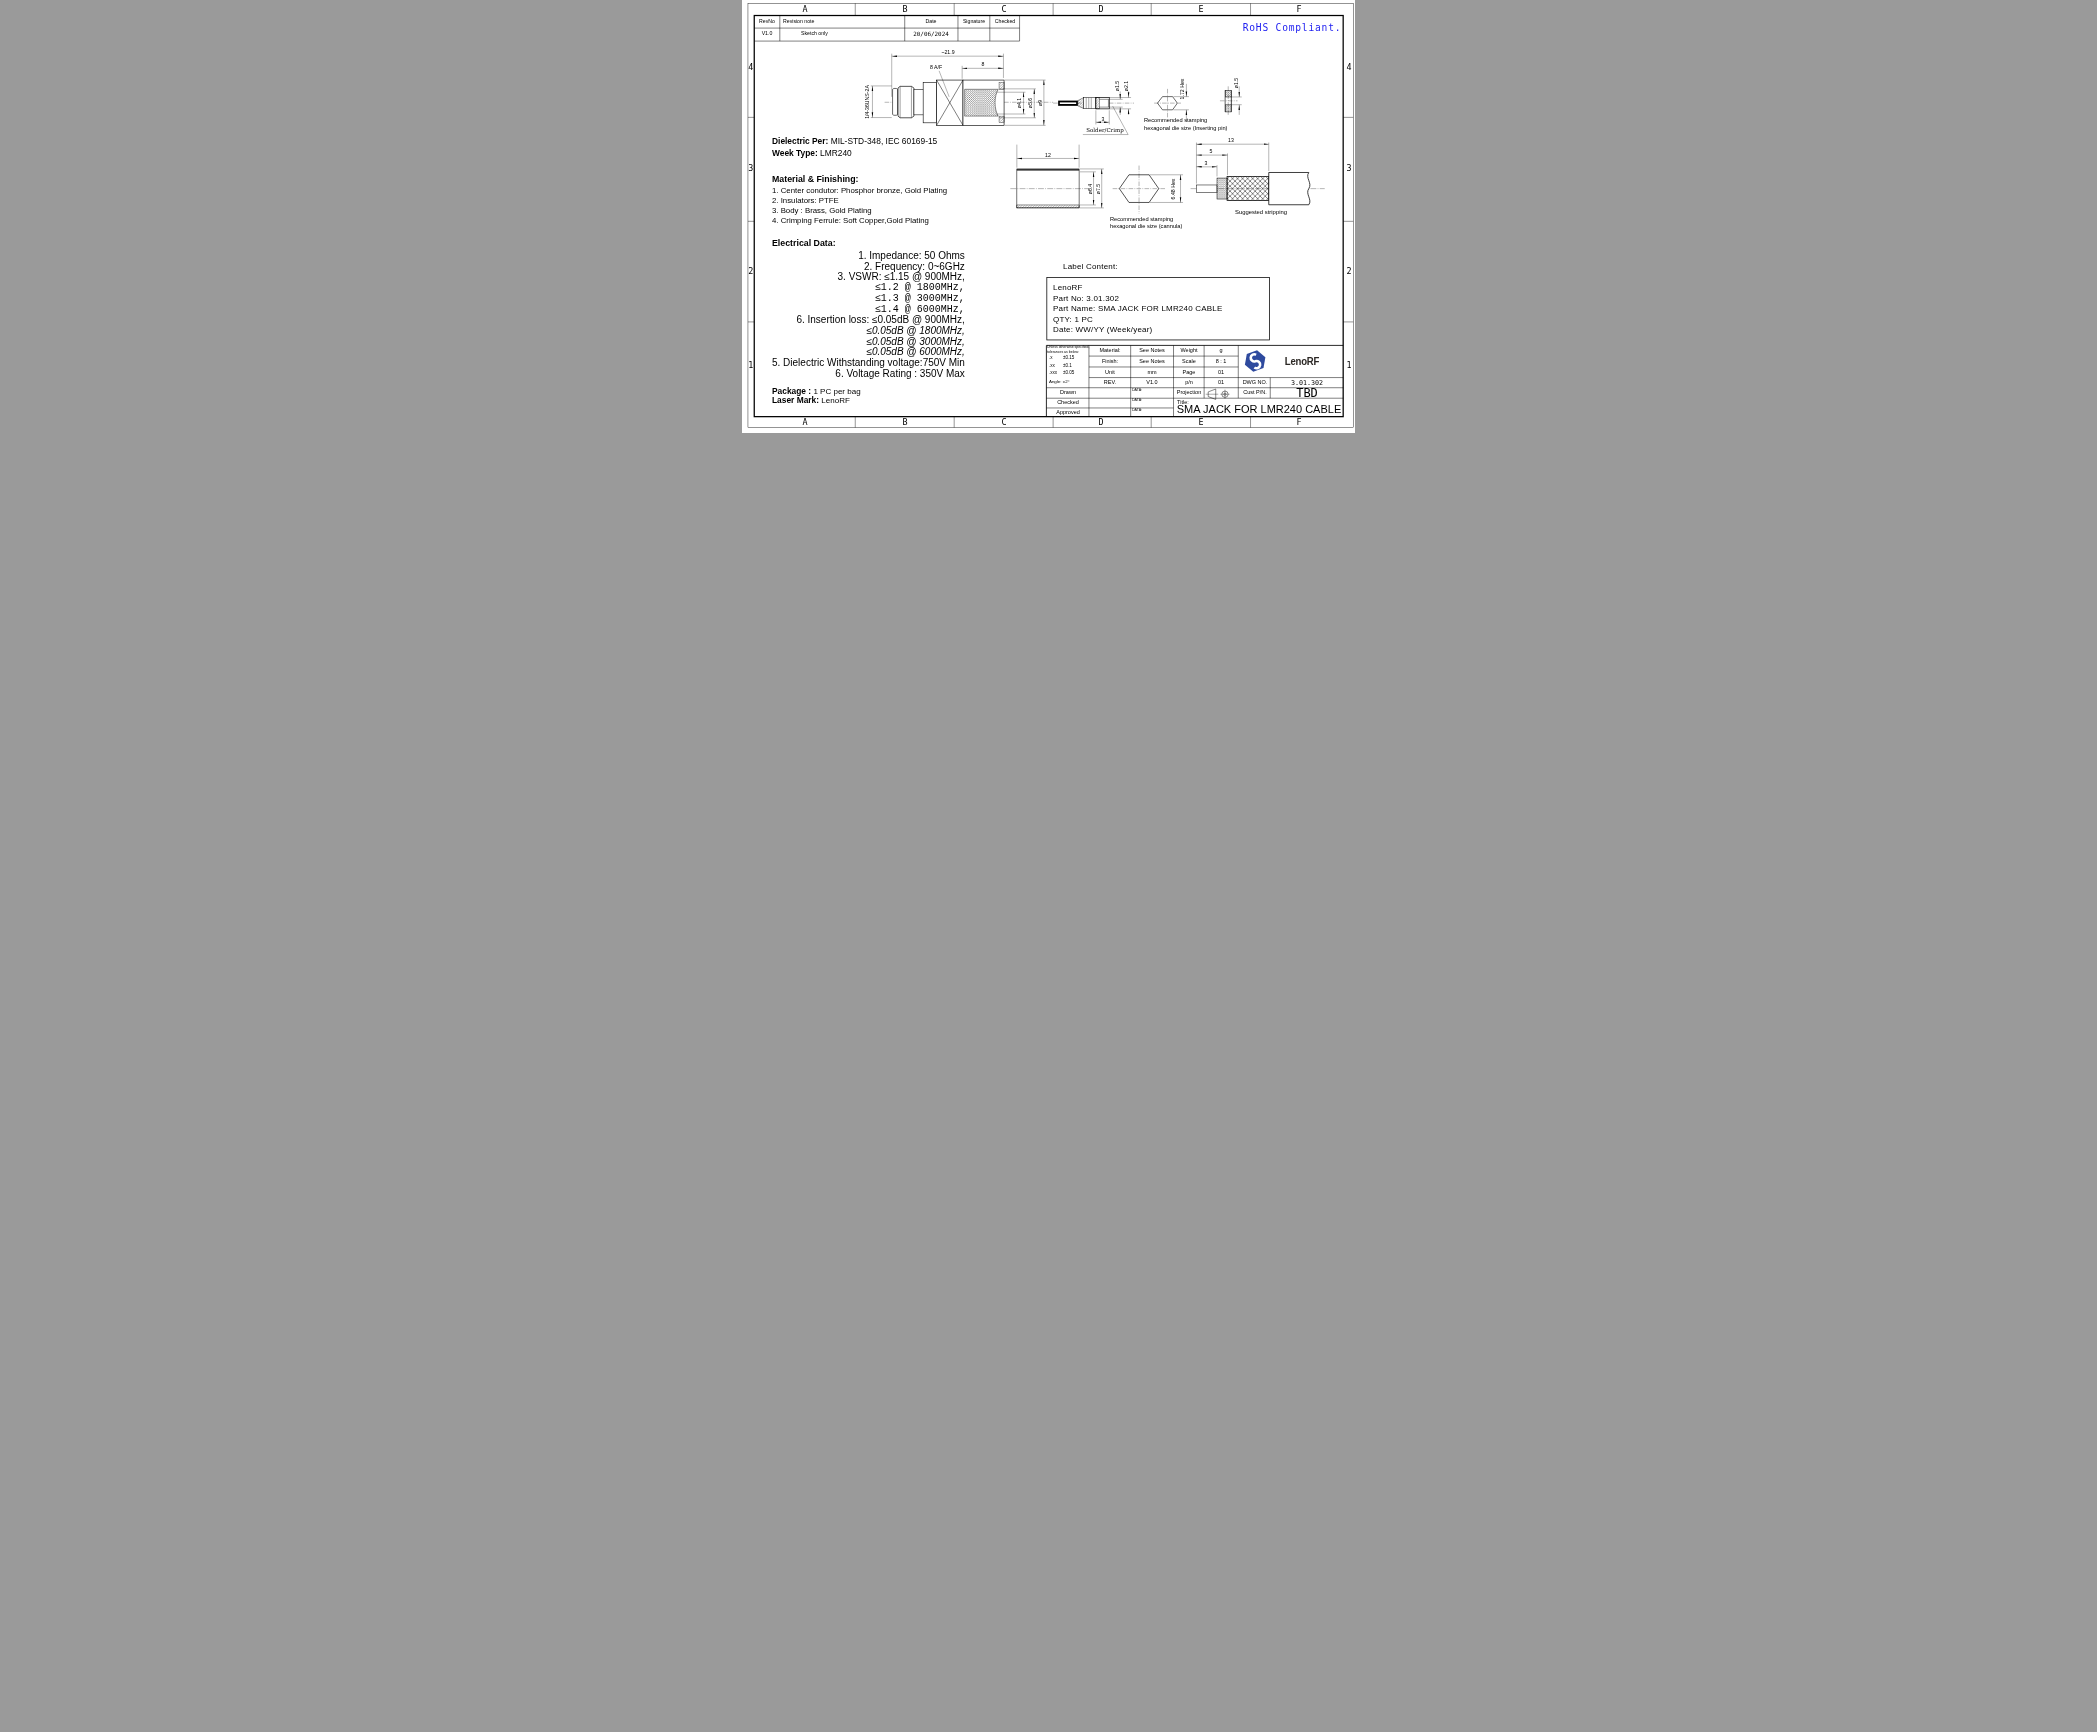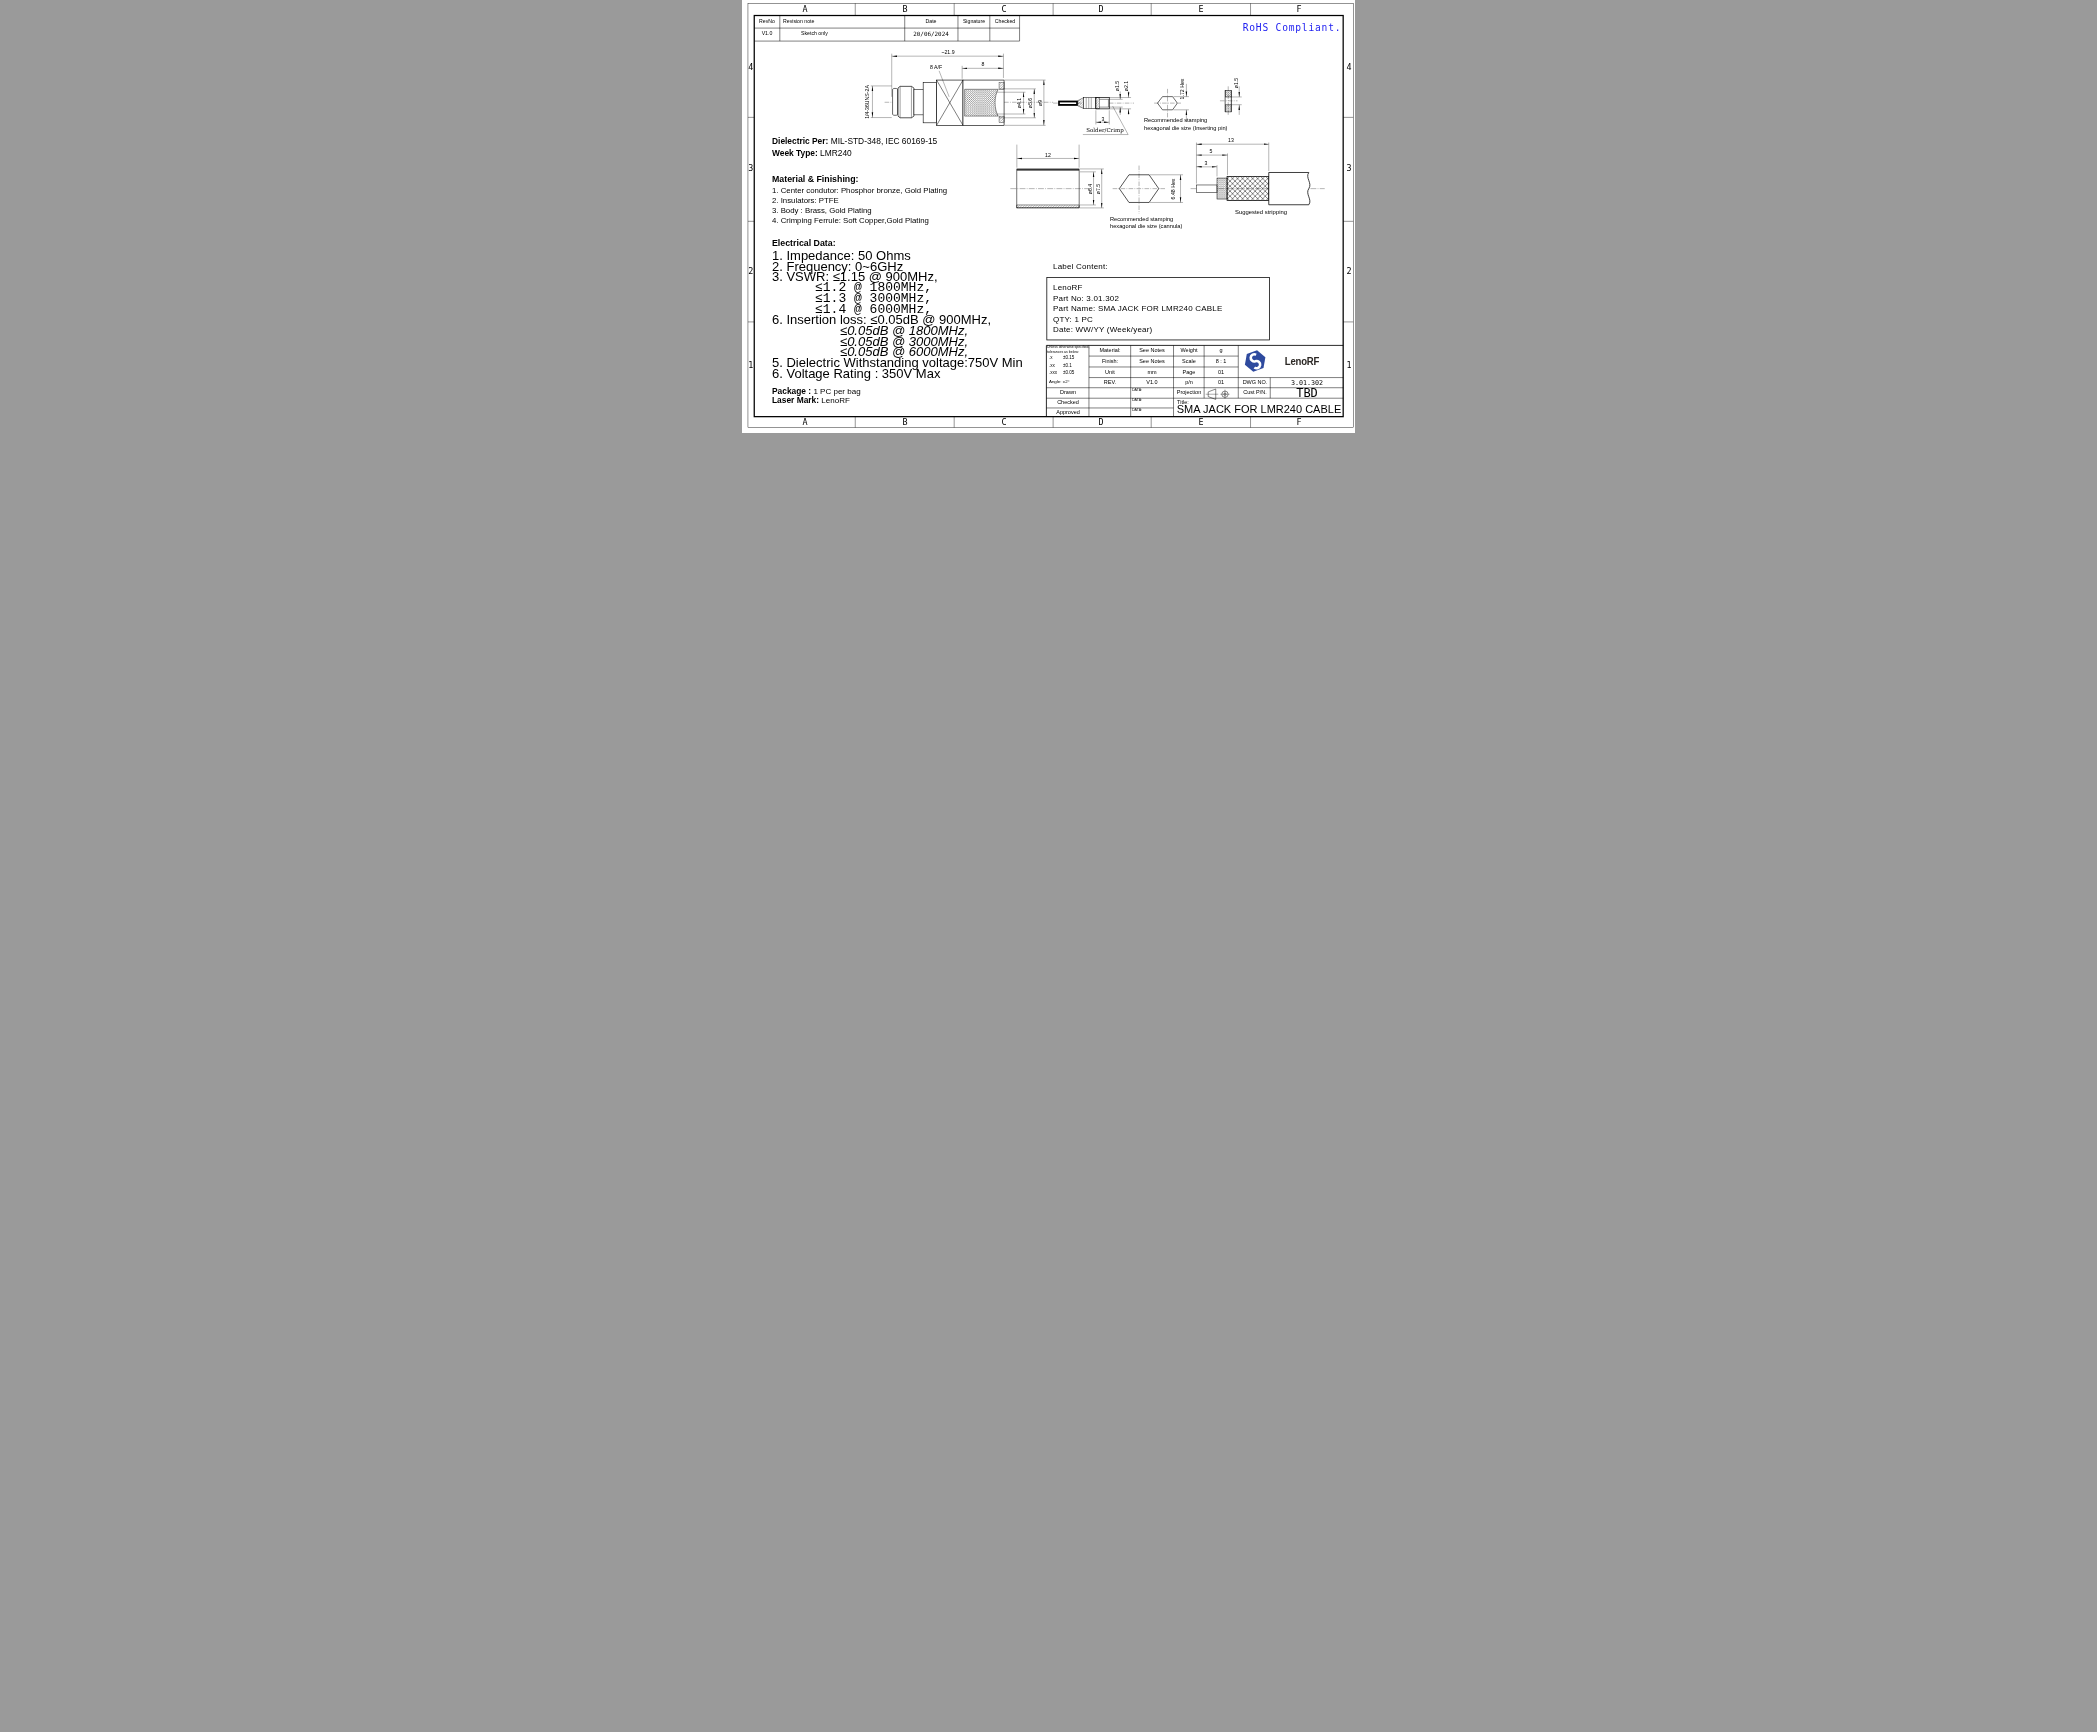--- a/index.html
+++ b/index.html
@@ -6,27 +6,27 @@
   #sheet{position:relative;width:613px;height:433px;background:#ffffff;
          font-family:"Liberation Sans",sans-serif;color:#000;overflow:hidden;margin:0 auto;}
   #sheet svg{position:absolute;left:0;top:0;}
   .t{position:absolute;white-space:nowrap;line-height:1;}
   .hc{transform:translate(-50%,-50%);}
   .hl{transform:translateY(-50%);}
   .vt{transform:translate(-50%,-50%) rotate(-90deg);}
   .f12{font-size:5.2px;}
   .f13{font-size:5.7px;}
   .f14{font-size:5.9px;}
-  .f19{font-size:8px;letter-spacing:0.2px;}
+  .f19{font-size:8px;letter-spacing:0.2px;margin-left:10px;}
   .f20b{font-size:8.4px;font-weight:bold;}
   .cad{font-family:"DejaVu Sans Mono","Liberation Mono",monospace;}
   .serif{font-family:"DejaVu Serif","Liberation Serif",serif;}
   .blue{color:#1c1cf0;}
   .blk{line-height:10px;font-size:7.8px;}
-  .blk2{line-height:10.7px;font-size:13px;}
+  .blk2{line-height:10.7px;font-size:10px;text-align:right;}
   .blk3{line-height:10.6px;font-size:8px;letter-spacing:0.2px;}
   .ind1{padding-left:43px;font-family:Liberation Mono, monospace;}
   .ind2{padding-left:68px;font-style:italic;}
   .lbl{font-size:5.5px;}
   .small{font-size:3.5px;}
   .tolrow{position:absolute;font-size:4.6px;}
   .tolrow .k{display:inline-block;width:12.6px;}
   .logotext{font-weight:bold;font-size:9.6px;color:#2b2724;letter-spacing:-0.2px;
             transform:translate(-50%,-50%) scaleY(1.08);}
 </style>

